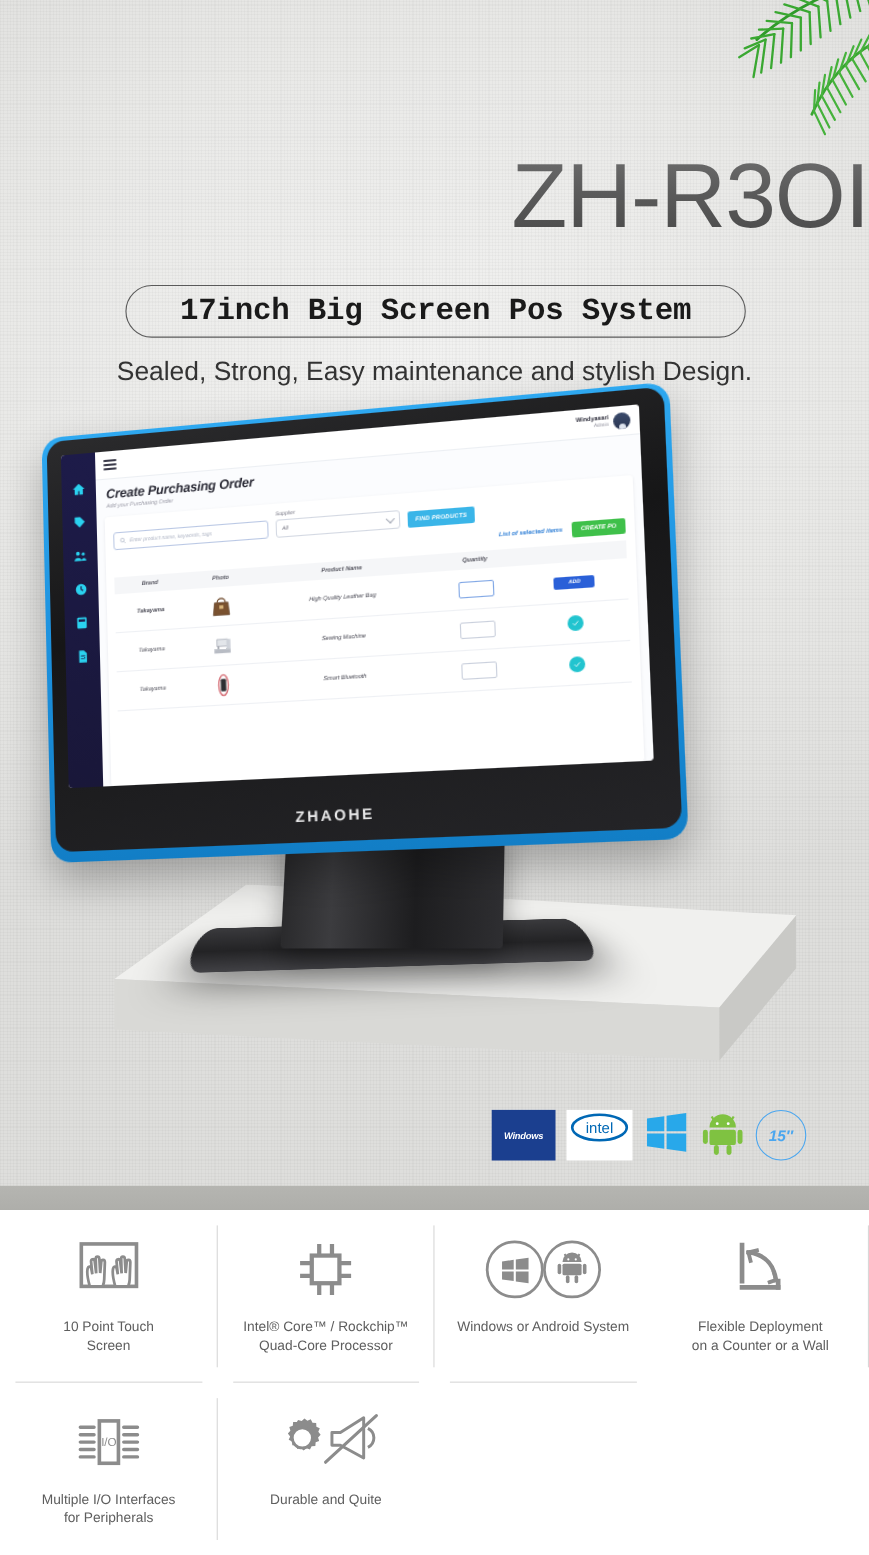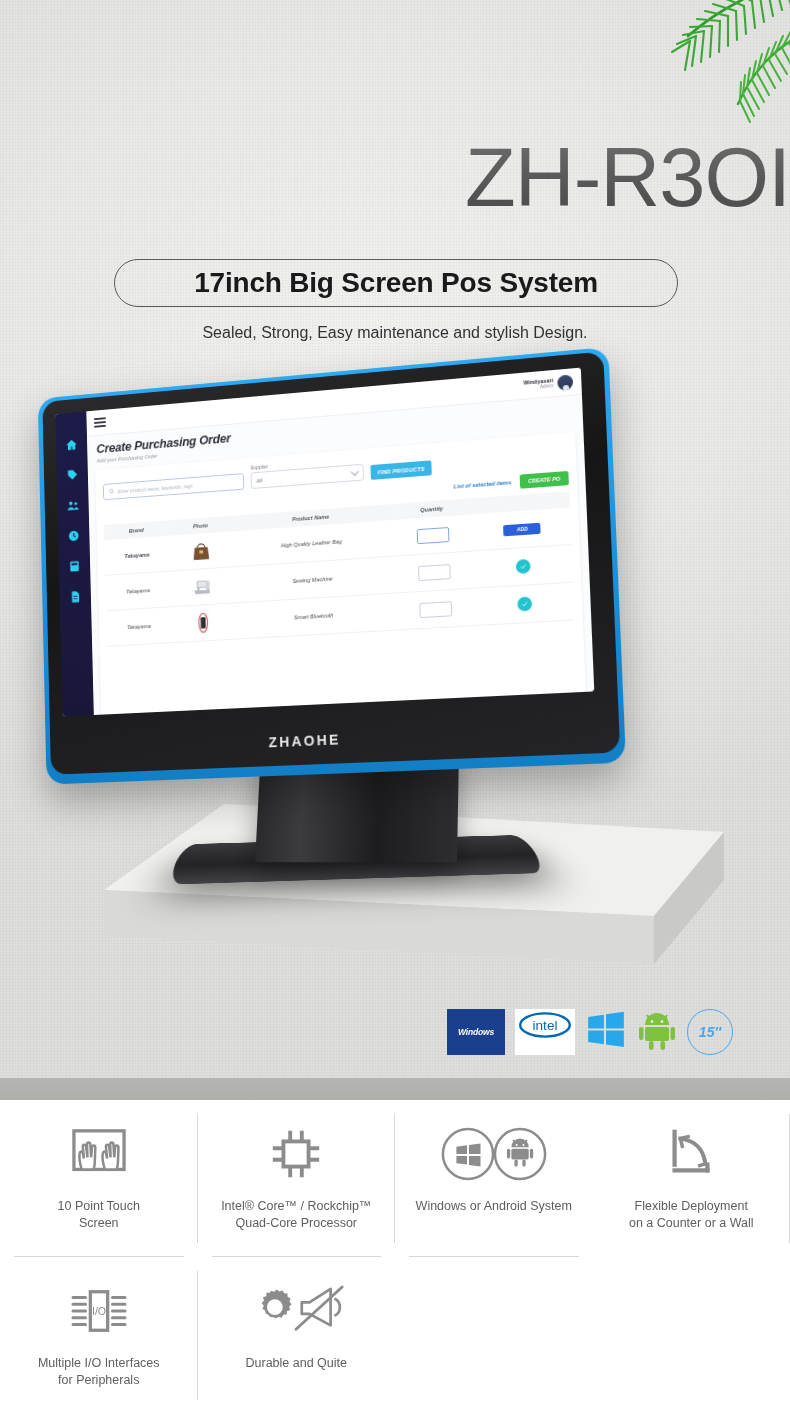--- a/index.html
+++ b/index.html
@@ -35,28 +35,28 @@
   
   .title{
     position:absolute;left:0;top:136px;width:790px;text-align:right;
     font-size:83px;line-height:1;font-weight:400;letter-spacing:-1px;
     background:linear-gradient(180deg,#6e6e6e 0%,#5b5b5b 45%,#4a4a4a 100%);
     -webkit-background-clip:text;background-clip:text;color:transparent;
   }
   .subtitle-pill{
     position:absolute;left:114px;top:259px;width:562px;height:46px;
     border:1.4px solid #5a5a5a;border-radius:26px;
-    display:flex;align-items:center;justify-content:center;
+    display:flex;align-items:center;justify-content:center;font-family:Liberation Mono, monospace;
   }
   .subtitle-pill span{
     font-size:28px;font-weight:700;color:#1a1a1a;letter-spacing:-.2px;
   }
   .tagline{
     position:absolute;left:0;top:324px;width:790px;text-align:center;
-    font-size:16px;color:#333;font-weight:400;
+    font-size:24px;color:#333;font-weight:400;
   }
 
   
   .product{position:absolute;left:0;top:368px;width:790px;height:560px;}
 
   .pedestal{position:absolute;left:44px;top:436px;width:680px;height:185px;}
 
   .stand-col{
     position:absolute;left:258px;top:382px;width:200px;height:112px;
     background:linear-gradient(90deg,#2a2a2c 0%,#3c3c3f 22%,#1d1d1f 60%,#2e2e31 100%);

